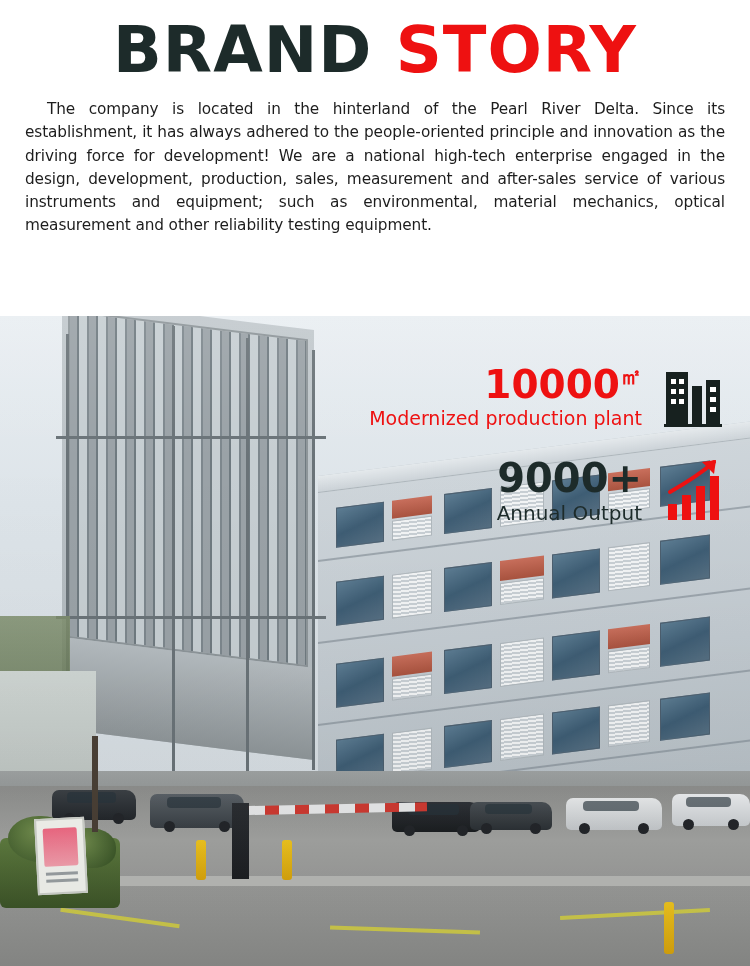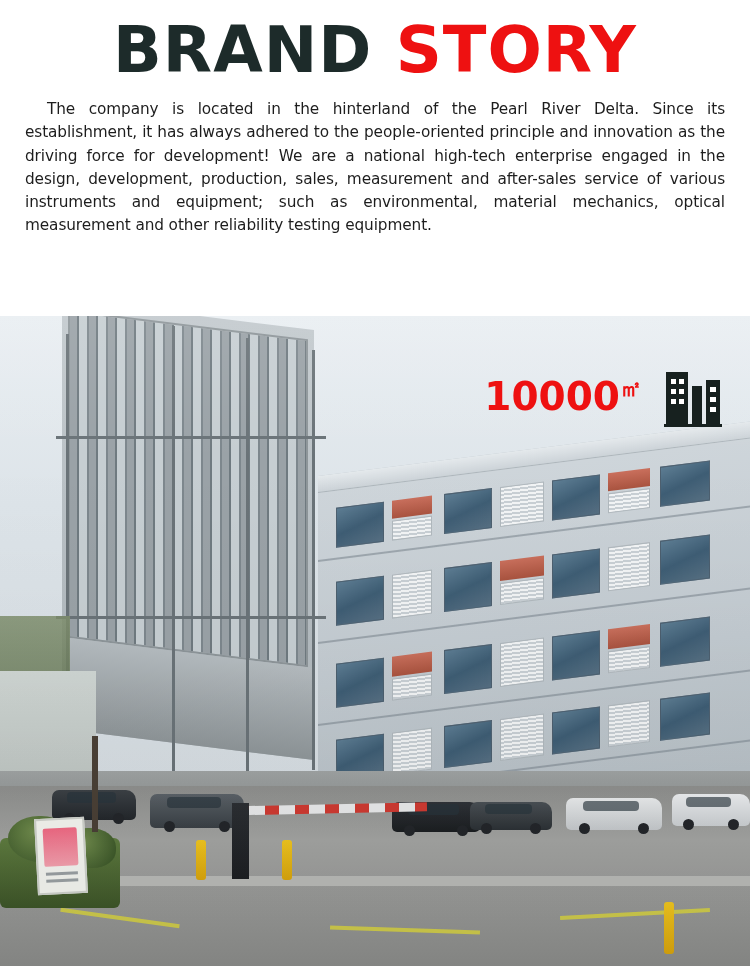--- a/index.html
+++ b/index.html
@@ -413,34 +413,51 @@
   </div>
 
   <div class="photo-tone"></div>
 </div>
 
 <div class="stats">
 
   <div class="stat-row stat-1">
     <div class="stat-text">
       <div class="big"><span>10000</span><span class="sup">㎡</span></div>
+      <div class="sub">Modernized production plant</div>
     </div>
     <div class="stat-icon">
       <svg width="74" height="74" viewBox="0 0 74 74" aria-hidden="true">
         <rect x="10" y="12" width="22" height="52" fill="#17211f"></rect>
         <rect x="36" y="26" width="10" height="38" fill="#17211f"></rect>
         <rect x="50" y="20" width="14" height="44" fill="#17211f"></rect>
         <rect x="15" y="19" width="5" height="5" fill="#ffffff"></rect>
         <rect x="23" y="19" width="5" height="5" fill="#ffffff"></rect>
         <rect x="15" y="29" width="5" height="5" fill="#ffffff"></rect>
         <rect x="23" y="29" width="5" height="5" fill="#ffffff"></rect>
         <rect x="15" y="39" width="5" height="5" fill="#ffffff"></rect>
         <rect x="23" y="39" width="5" height="5" fill="#ffffff"></rect>
         <rect x="54" y="27" width="6" height="5" fill="#ffffff"></rect>
         <rect x="54" y="37" width="6" height="5" fill="#ffffff"></rect>
         <rect x="54" y="47" width="6" height="5" fill="#ffffff"></rect>
         <rect x="8" y="64" width="58" height="3" fill="#17211f"></rect>
       </svg>
     </div>
   </div>
 
+  <div class="stat-row stat-2">
+    <div class="stat-text">
+      <div class="big">9000+</div>
+      <div class="sub">Annual Output</div>
+    </div>
+    <div class="stat-icon">
+      <svg width="74" height="74" viewBox="0 0 74 74" aria-hidden="true">
+        <rect x="12" y="50" width="9" height="16" fill="#ee1111"></rect>
+        <rect x="26" y="41" width="9" height="25" fill="#ee1111"></rect>
+        <rect x="40" y="32" width="9" height="34" fill="#ee1111"></rect>
+        <rect x="54" y="22" width="9" height="44" fill="#ee1111"></rect>
+        <path d="M14 38 C28 30, 42 22, 58 8" stroke="#ee1111" stroke-width="4" fill="none" stroke-linecap="round"></path>
+        <path d="M46 8 L60 6 L58 20 Z" fill="#ee1111"></path>
+      </svg>
+    </div>
+  </div>
 
 </div>
 
 </body></html>

